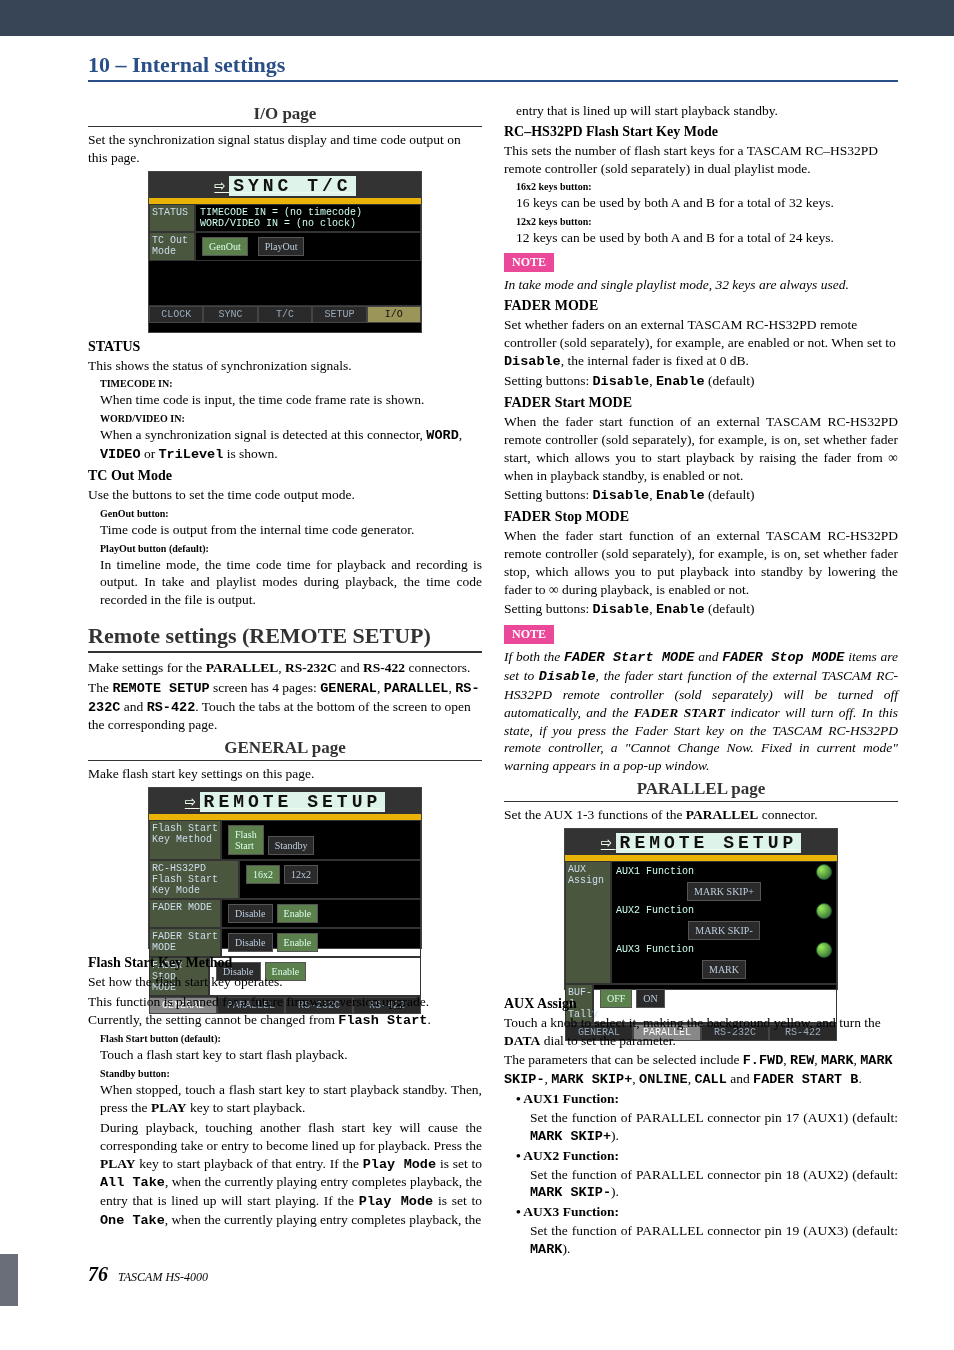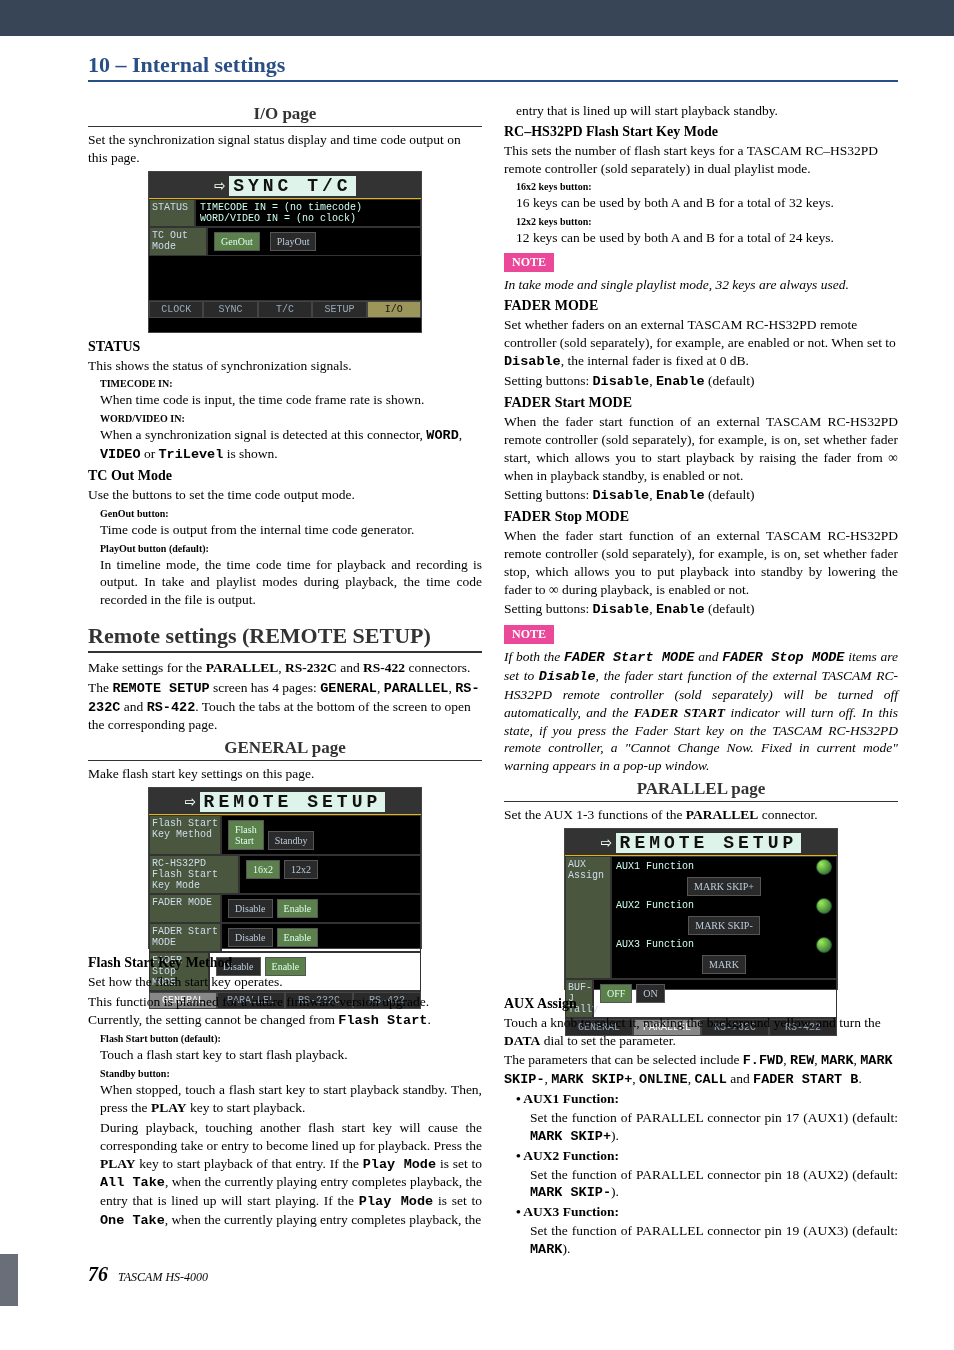--- a/index.html
+++ b/index.html
@@ -24,21 +24,21 @@
   .bullet { font-size: 13.5px; margin-left: 12px; }
   .bullet-dot::before { content: "• "; font-weight: bold; }
 
   .footer { margin-top: 2px; display: flex; align-items: baseline; gap: 10px; }
   .pnum { font-style: italic; font-size: 20px; font-weight: bold; }
   .pmodel { font-style: italic; font-size: 12px; }
   .sidebar-mark { position: absolute; left: 0; bottom: 44px; width: 18px; height: 52px; background: #6a6e78; }
 
   
   .shot { margin: 4px auto 6px; background: #000; color: #cfe; font-family: "Courier New", monospace; border: 1px solid #444; }
-  .shot .title { background: #333; color: #efe; font-size: 18px; letter-spacing: 4px; font-weight: bold; text-align: center; padding: 2px 0; border-bottom: 1px solid #eab308; }
+  .shot .title { background: #333; color: #efe; font-size: 18px; letter-spacing: 4px; font-weight: bold; text-align: center; padding: 2px 0; border-bottom: 6px solid #eab308; text-decoration: underline; }
   .shot .title .invert { background: #def4ea; color: #111; padding: 0 4px; }
   .shot .row { display: flex; font-size: 10px; }
   .shot .cell { padding: 2px 4px; border: 1px solid #333; }
   .shot .btn { background: #2a2a2a; color: #bcd; padding: 3px 6px; border: 1px solid #555; font-size: 10px; margin: 2px; display: inline-block; font-family: Liberation Serif, serif; }
   .shot .btn.sel { background: #5b804b; color: #dfe; }
   .shot .sidecol { background: #4a563d; color: #cde; padding: 2px; }
   .shot .tabs { display: flex; border-top: 1px solid #333; }
   .shot .tabs .t { flex: 1; text-align: center; font-size: 10px; padding: 2px 0; background: #2a2a2a; color: #9ab; border: 1px solid #444; }
   .shot .tabs .t.active { background: #888; color: #fff; }
   .shot .tabs .t.alt { background: #9c955a; color: #111; }
@@ -66,21 +66,21 @@
       <div class="shot shot1">
         <div class="title">⇨<span class="invert">SYNC T/C</span></div>
         <div class="row">
           <div class="cell sidecol" style="width:46px">STATUS</div>
           <div class="cell" style="flex:1">
             <div>TIMECODE   IN = (no timecode)</div>
             <div>WORD/VIDEO IN = (no clock)</div>
           </div>
         </div>
         <div class="row">
-          <div class="cell sidecol" style="width:58px;white-space:pre">TC Out
+          <div class="cell sidecol" style="width:46px;white-space:pre">TC Out
 Mode</div>
           <div class="cell" style="flex:1">
             <span class="btn sel">GenOut</span>
             <span class="btn">PlayOut</span>
           </div>
         </div>
         <div style="height:44px"></div>
         <div class="tabs">
           <div class="t">CLOCK</div>
           <div class="t">SYNC</div>

